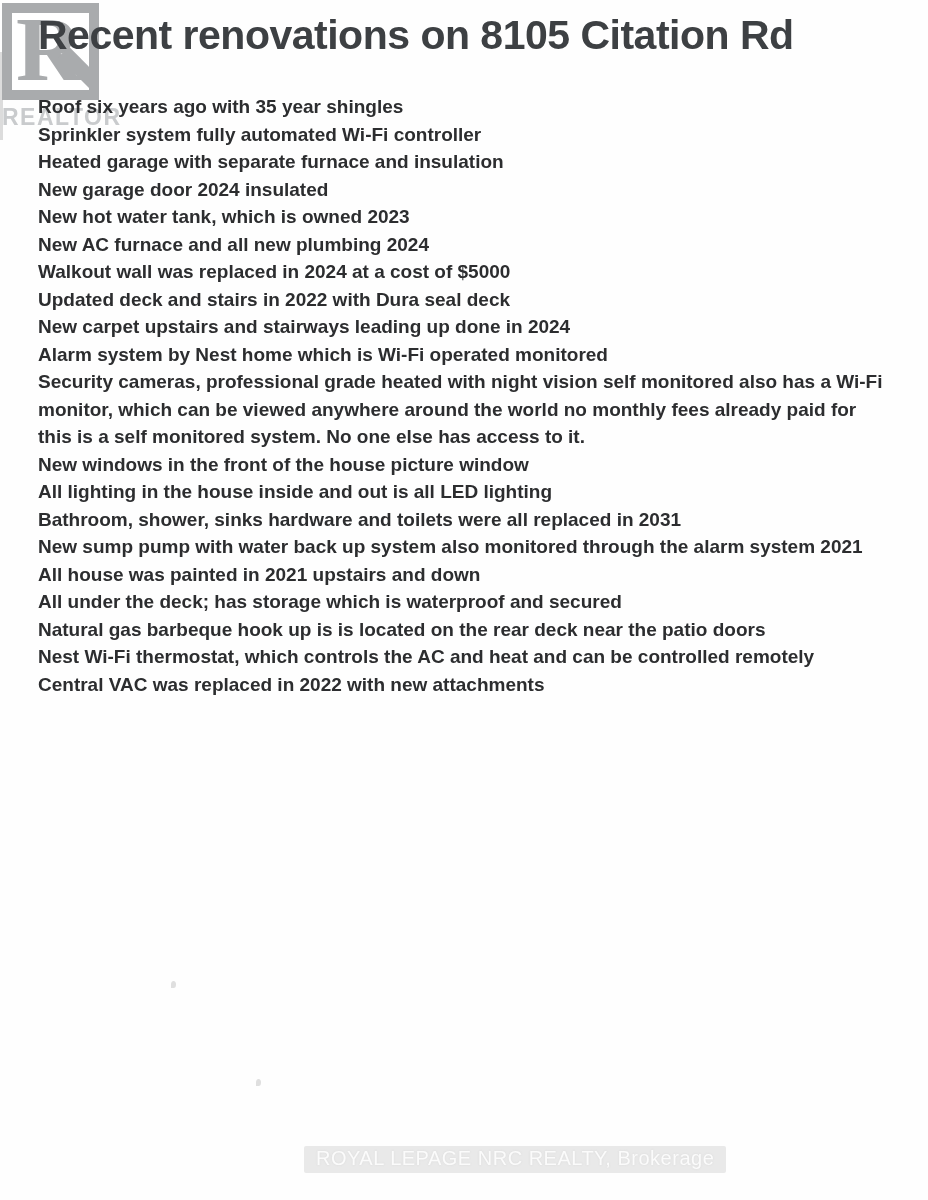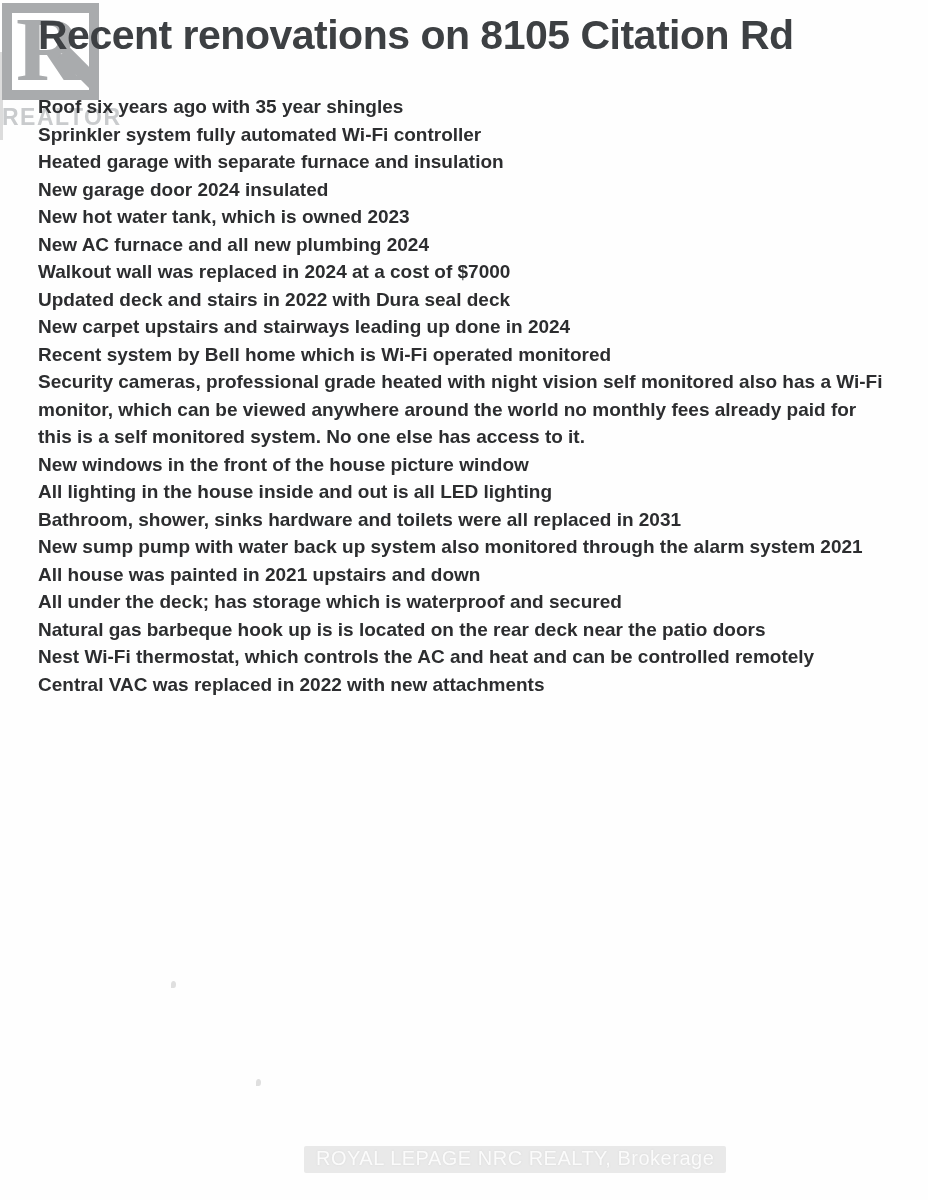--- a/index.html
+++ b/index.html
@@ -130,24 +130,24 @@
 
   <h1 class="title">Recent renovations on 8105 Citation Rd</h1>
 
   <div class="body-text">
       <p class="line">Roof six years ago with 35 year shingles</p>
       <p class="line">Sprinkler system fully automated Wi-Fi controller</p>
       <p class="line">Heated garage with separate furnace and insulation</p>
       <p class="line">New garage door 2024 insulated</p>
       <p class="line">New hot water tank, which is owned 2023</p>
       <p class="line">New AC furnace and all new plumbing 2024</p>
-      <p class="line">Walkout wall was replaced in 2024 at a cost of $7000</p>
+      <p class="line">Walkout wall was replaced in 2024 at a cost of $5000</p>
       <p class="line">Updated deck and stairs in 2022 with Dura seal deck</p>
       <p class="line">New carpet upstairs and stairways leading up done in 2024</p>
-      <p class="line">Recent system by Bell home which is Wi-Fi operated monitored</p>
+      <p class="line">Alarm system by Nest home which is Wi-Fi operated monitored</p>
       <p class="line">Security cameras, professional grade heated with night vision self monitored also has a Wi-Fi monitor, which can be viewed anywhere around the world no monthly fees already paid for this is a self monitored system. No one else has access to it.</p>
       <p class="line">New windows in the front of the house picture window</p>
       <p class="line">All lighting in the house inside and out is all LED lighting</p>
       <p class="line">Bathroom, shower, sinks hardware and toilets were all replaced in 2031</p>
       <p class="line">New sump pump with water back up system also monitored through the alarm system 2021</p>
       <p class="line">All house was painted in 2021 upstairs and down</p>
       <p class="line">All under the deck; has storage which is waterproof and secured</p>
       <p class="line">Natural gas barbeque hook up is is located on the rear deck near the patio doors</p>
       <p class="line">Nest Wi-Fi thermostat, which controls the AC and heat and can be controlled remotely</p>
       <p class="line">Central VAC was replaced in 2022 with new attachments</p>

